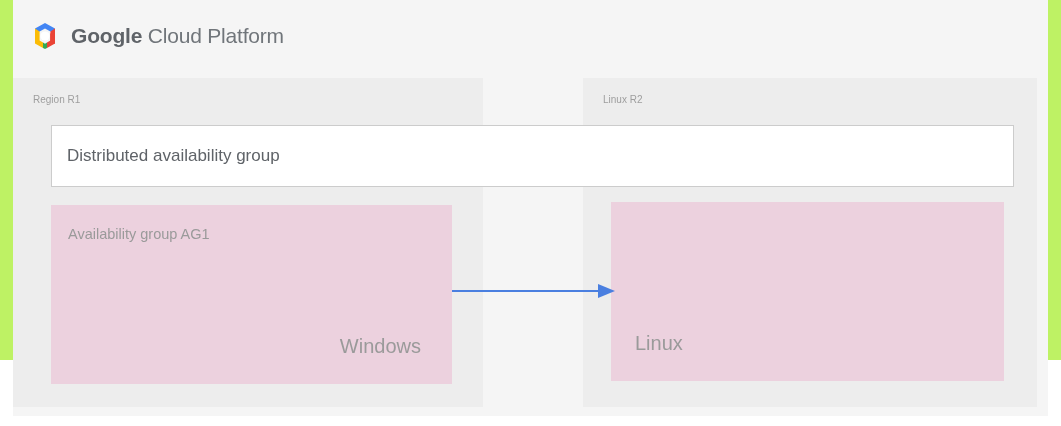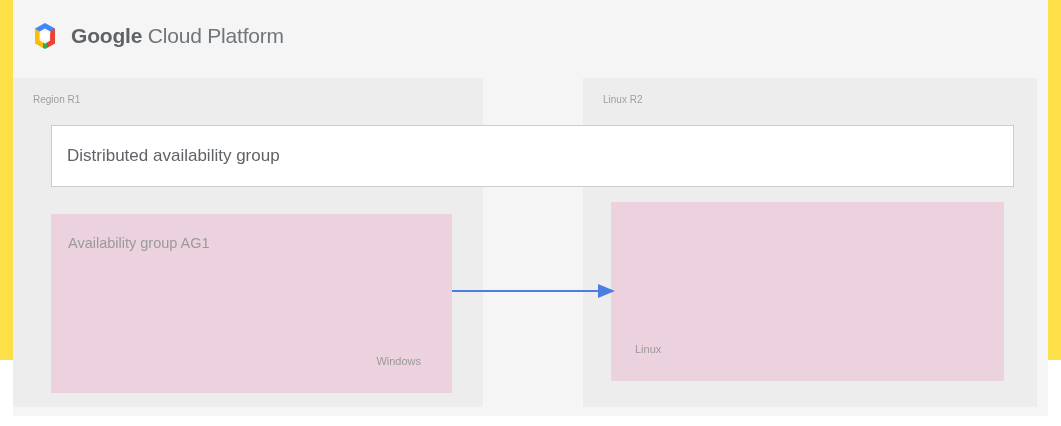--- a/index.html
+++ b/index.html
@@ -11,21 +11,21 @@
     height: 426px;
     background: #ffffff;
     font-family: "Liberation Sans", sans-serif;
     overflow: hidden;
   }
 
   #canvas {
     position: relative;
     width: 1061px;
     height: 360px;
-    background: #fde047;
+    background: #bef264;
   }
 
   
   .page-panel {
     position: absolute;
     left: 13px;
     top: 0px;
     width: 1035px;
     height: 416px;
     background: #f5f5f5;
@@ -113,42 +113,42 @@
     white-space: nowrap;
   }
 
   
   .ag-box {
     position: absolute;
     background: #ecd1de;
   }
   .ag1 {
     left: 51px;
-    top: 214px;
+    top: 205px;
     width: 401px;
     height: 179px;
   }
   .ag2 {
     left: 611px;
     top: 202px;
     width: 393px;
     height: 179px;
   }
   .ag-title {
     position: absolute;
     top: 21px;
     left: 17px;
     font-size: 14.5px;
     color: #9a9a9a;
     white-space: nowrap;
   }
   .os-label {
     position: absolute;
     bottom: 26px;
-    font-size: 11px;
+    font-size: 20px;
     color: #9a9a9a;
     white-space: nowrap;
     margin-top: 18px;
   }
   .os-right { right: 31px; }
   .os-left  { left: 24px; text-align: center; }
 
   
   .arrow-layer {
     position: absolute;

